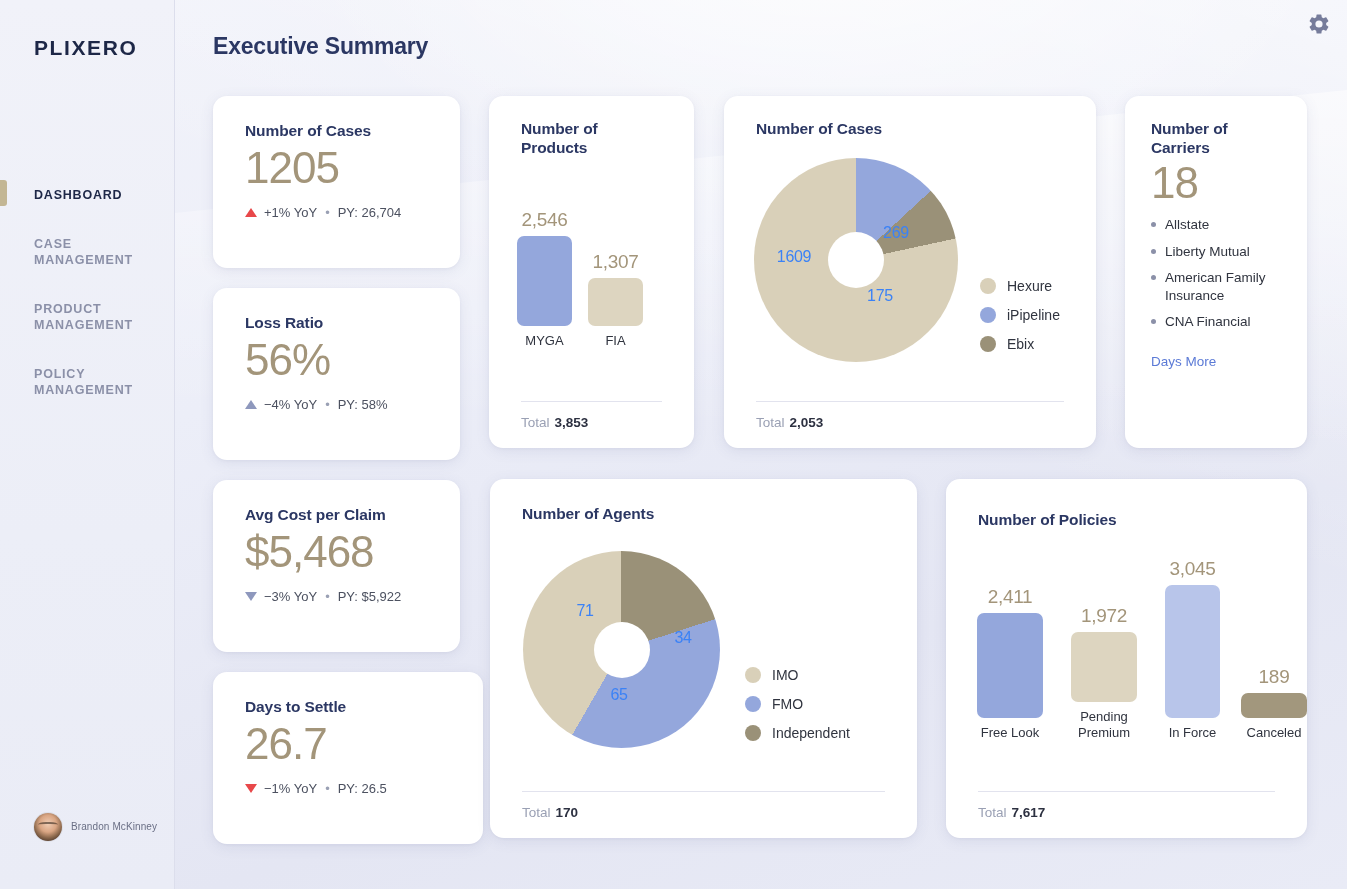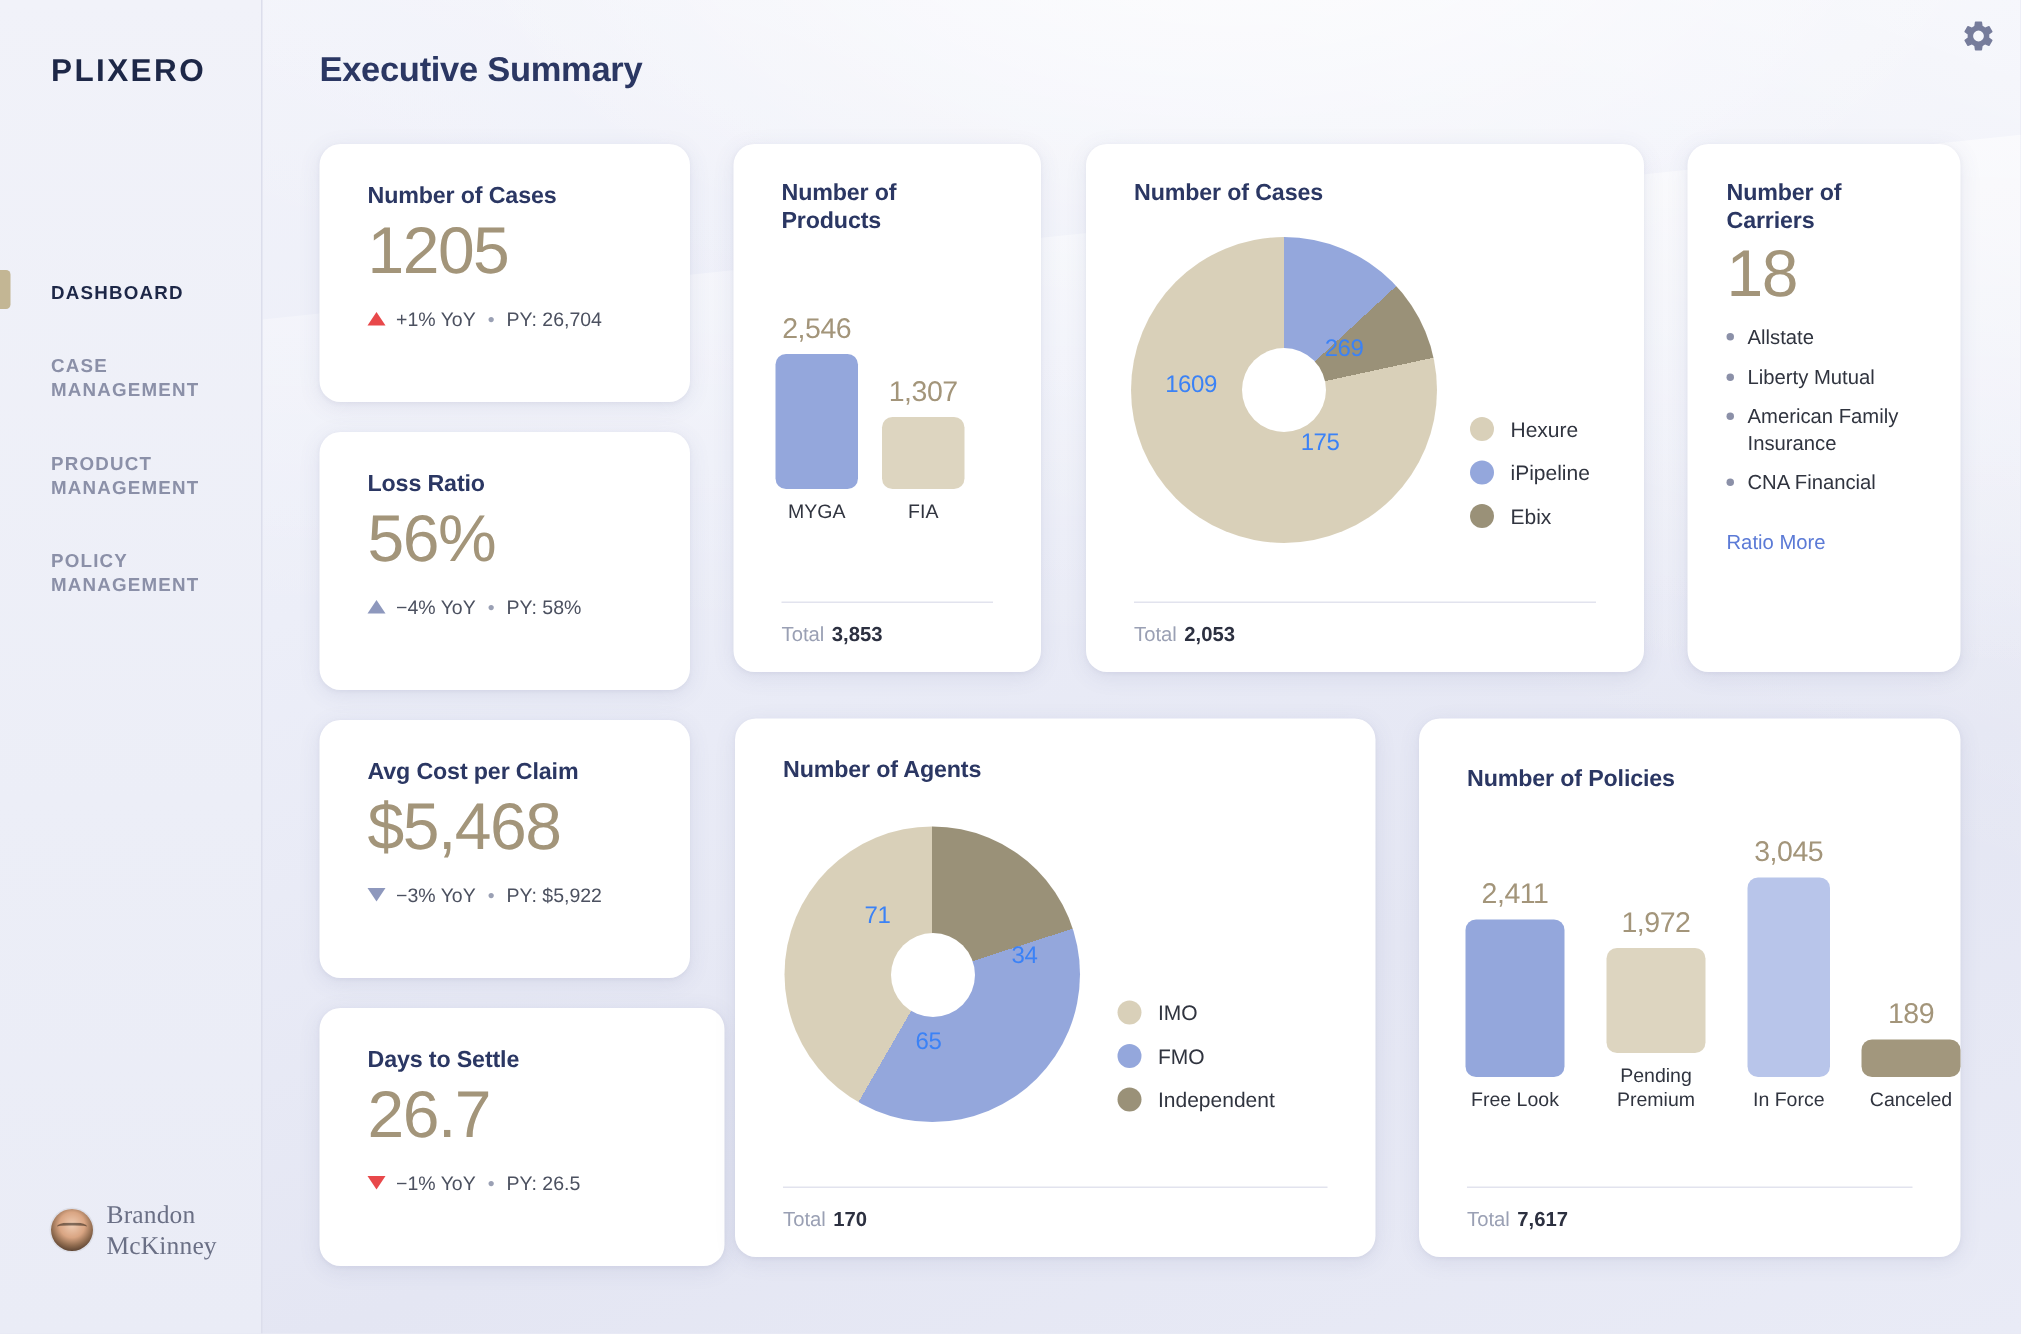--- a/index.html
+++ b/index.html
@@ -64,21 +64,21 @@
     width:28px; height:28px; border-radius:50%;
     background:radial-gradient(circle at 50% 38%, #f0cdb4 0%, #d9a583 38%, #8e6a4e 62%, #5e4534 78%, #9aa58c 100%);
     position:relative; overflow:hidden; flex:none;
     box-shadow:0 0 0 1px rgba(0,0,0,.06);
   }
   .avatar:after{
     content:""; position:absolute; left:4px; top:9px; width:20px; height:5px;
     border-top:2px solid rgba(40,30,20,.55); border-radius:40%;
   }
   .user-name{
-    font-size:17px; color:#6a6f85; line-height:1.25; letter-spacing:.1px;font-family:Liberation Serif, serif;
+    font-size:10px; color:#6a6f85; line-height:1.25; letter-spacing:.1px;
   }
   
   .page-title{
     position:absolute; left:213px; top:33px;
     font-size:23px; font-weight:700; color:#2b3763; letter-spacing:-.2px;
     z-index:4;
   }
   .gear{
     position:absolute; right:16px; top:12px;
     width:24px; height:24px; cursor:pointer; z-index:5;
@@ -316,21 +316,21 @@
       <div class="carrier-item">
         <span class="carrier-bullet"></span>
         <span>American Family Insurance</span>
       </div>
       <div class="carrier-item">
         <span class="carrier-bullet"></span>
         <span>CNA Financial</span>
       </div>
     </div>
 
-    <span class="view-more">Ratio More</span>
+    <span class="view-more">Days More</span>
   </div>
 </section>
 
 <section class="card" style="left:490px; top:479px; width:427px; height:359px;">
   <div style="padding:26px 32px 0;">
     <div class="card-title">Number of Agents</div>
   </div>
 
   <div class="donut-wrap" style="position:absolute; left:33px; top:72px; width:197px; height:197px;">
 

